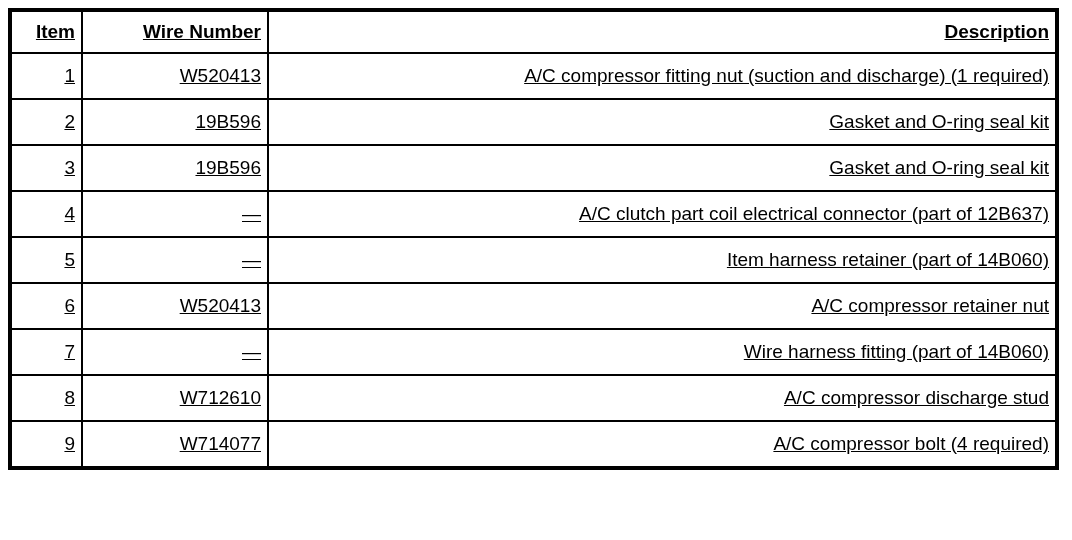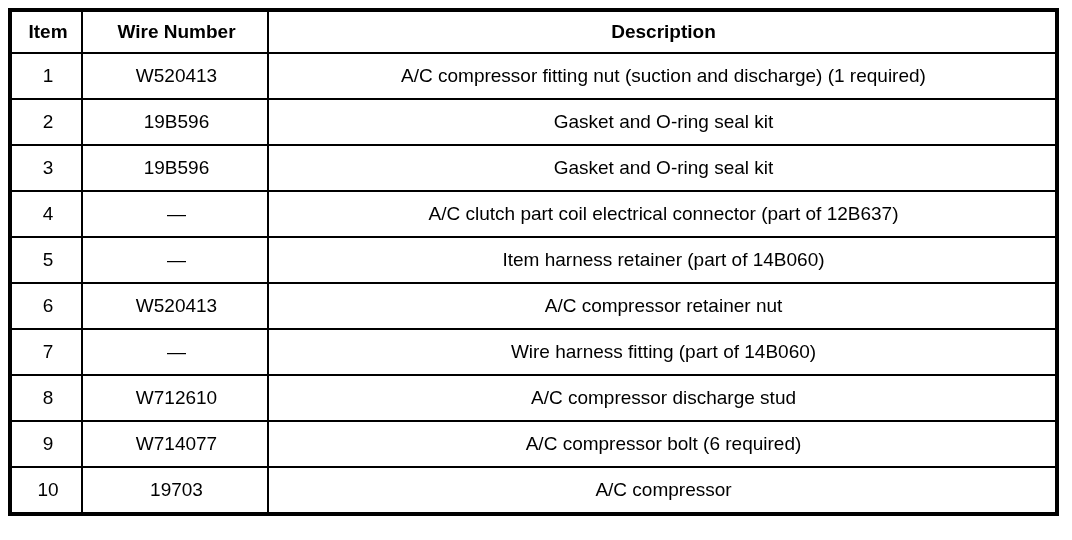--- a/index.html
+++ b/index.html
@@ -25,26 +25,27 @@
     border-collapse: collapse;
     table-layout: fixed;
     background: #ffffff;
     border: 4px solid #000000;
   }
   table.parts-table th,
   table.parts-table td {
     border: 2px solid #000000;
     font-size: 19px;
     line-height: 1.1;
-    text-align: center;
+    text-align: right;
     vertical-align: middle;
     padding: 0 6px 0 9px;
     white-space: nowrap;
     overflow: hidden;
     background: #ffffff;
+    text-decoration: underline;
   }
   table.parts-table th {
     font-weight: bold;
     height: 40px;
   }
   table.parts-table td {
     font-weight: normal;
     height: 44px;
   }
   col.col-item { width: 72px; }
@@ -105,22 +106,17 @@
         <td>Wire harness fitting (part of 14B060)</td>
       </tr>
       <tr>
         <td>8</td>
         <td>W712610</td>
         <td>A/C compressor discharge stud</td>
       </tr>
       <tr>
         <td>9</td>
         <td>W714077</td>
-        <td>A/C compressor bolt (6 required)</td>
-      </tr>
-      <tr>
-        <td>10</td>
-        <td>19703</td>
-        <td>A/C compressor</td>
+        <td>A/C compressor bolt (4 required)</td>
       </tr>
     </tbody>
   </table>
 </div>
 
 </body></html>

